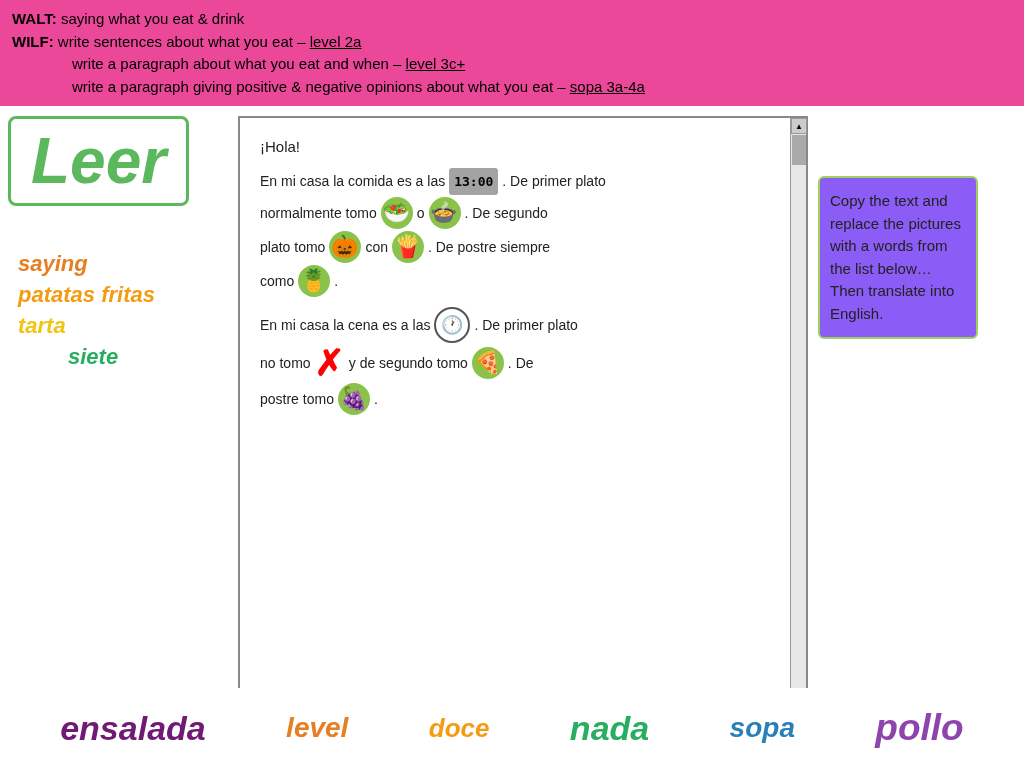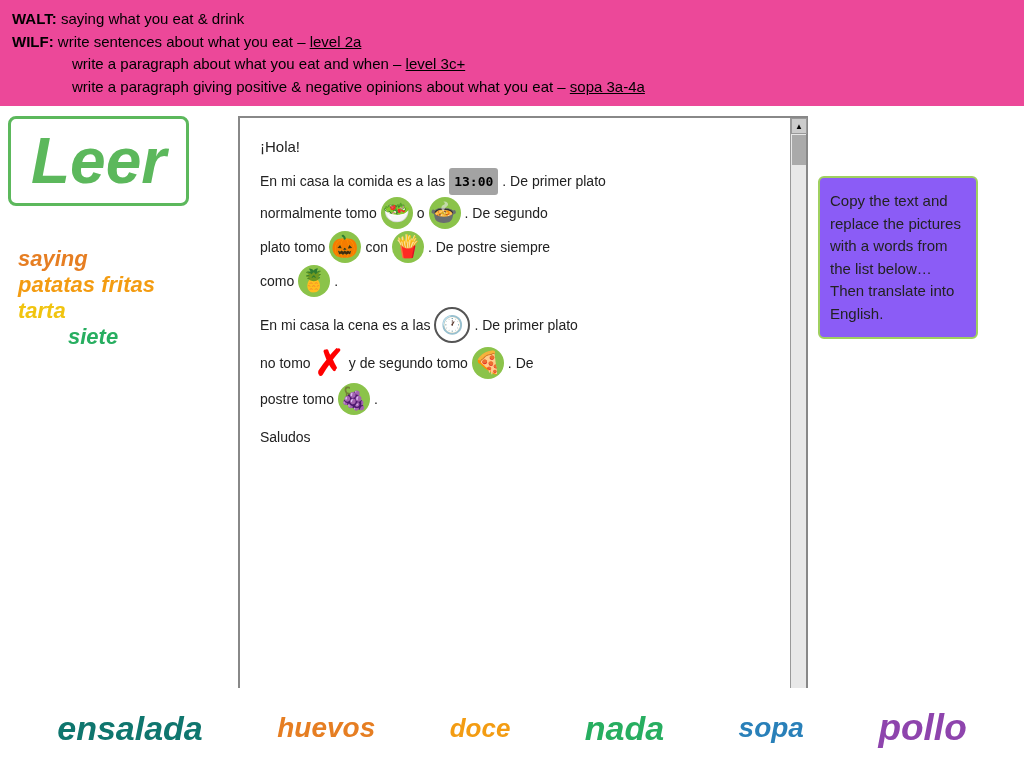--- a/index.html
+++ b/index.html
@@ -31,20 +31,21 @@
       height: calc(768px - 110px);
       position: relative;
     }
 
     
     #left-panel {
       width: 220px;
       display: flex;
       flex-direction: column;
       align-items: flex-start;
+      gap: 5px;
       position: relative;
       flex-shrink: 0;
     }
 
     .leer-box {
       border: 3px solid #5cb85c;
       border-radius: 8px;
       padding: 10px 20px;
       margin-bottom: 10px;
     }
@@ -217,21 +218,21 @@
       justify-content: space-around;
       padding: 0 20px;
       background: #fff;
     }
 
     .bottom-word {
       font-weight: bold;
       font-style: italic;
       font-size: 28px;
     }
-    .ensalada { color: #0f766e; font-size: 34px; }
+    .ensalada { color: #701a75; font-size: 34px; }
     .huevos { color: #e67e22; font-size: 28px; }
     .doce { color: #f39c12; font-size: 26px; }
     .nada { color: #27ae60; font-size: 34px; }
     .sopa { color: #2980b9; font-size: 28px; }
     .pollo { color: #8e44ad; font-size: 37px; }
 
     .saludos {
       margin-top: 10px;
       font-size: 14px;
     }
@@ -311,21 +312,20 @@
         <span class="food-icon" title="pizza">🍕</span>
         <span>. De</span>
       </div>
 
       <div class="doc-line">
         <span>postre tomo</span>
         <span class="food-icon" title="fruits">🍇</span>
         <span>.</span>
       </div>
 
-      <div class="saludos">Saludos</div>
     </div>
 
     <div class="scrollbar-area">
       <div class="scroll-btn">▲</div>
       <div class="scroll-track">
         <div class="scroll-thumb"></div>
       </div>
       <div class="scroll-btn">▼</div>
     </div>
     <div class="hscrollbar">
@@ -338,18 +338,18 @@
   <div id="right-panel">
     <div class="instruction-box">
       <span>Copy the text and replace the pictures with a words from the list below…<br>Then translate into English.</span>
     </div>
   </div>
 
 </div>
 
 <div id="bottom-words">
   <span class="bottom-word ensalada">ensalada</span>
-  <span class="bottom-word huevos">huevos</span>
+  <span class="bottom-word huevos">level</span>
   <span class="bottom-word doce">doce</span>
   <span class="bottom-word nada">nada</span>
   <span class="bottom-word sopa">sopa</span>
   <span class="bottom-word pollo">pollo</span>
 </div>
 
 </body></html>

